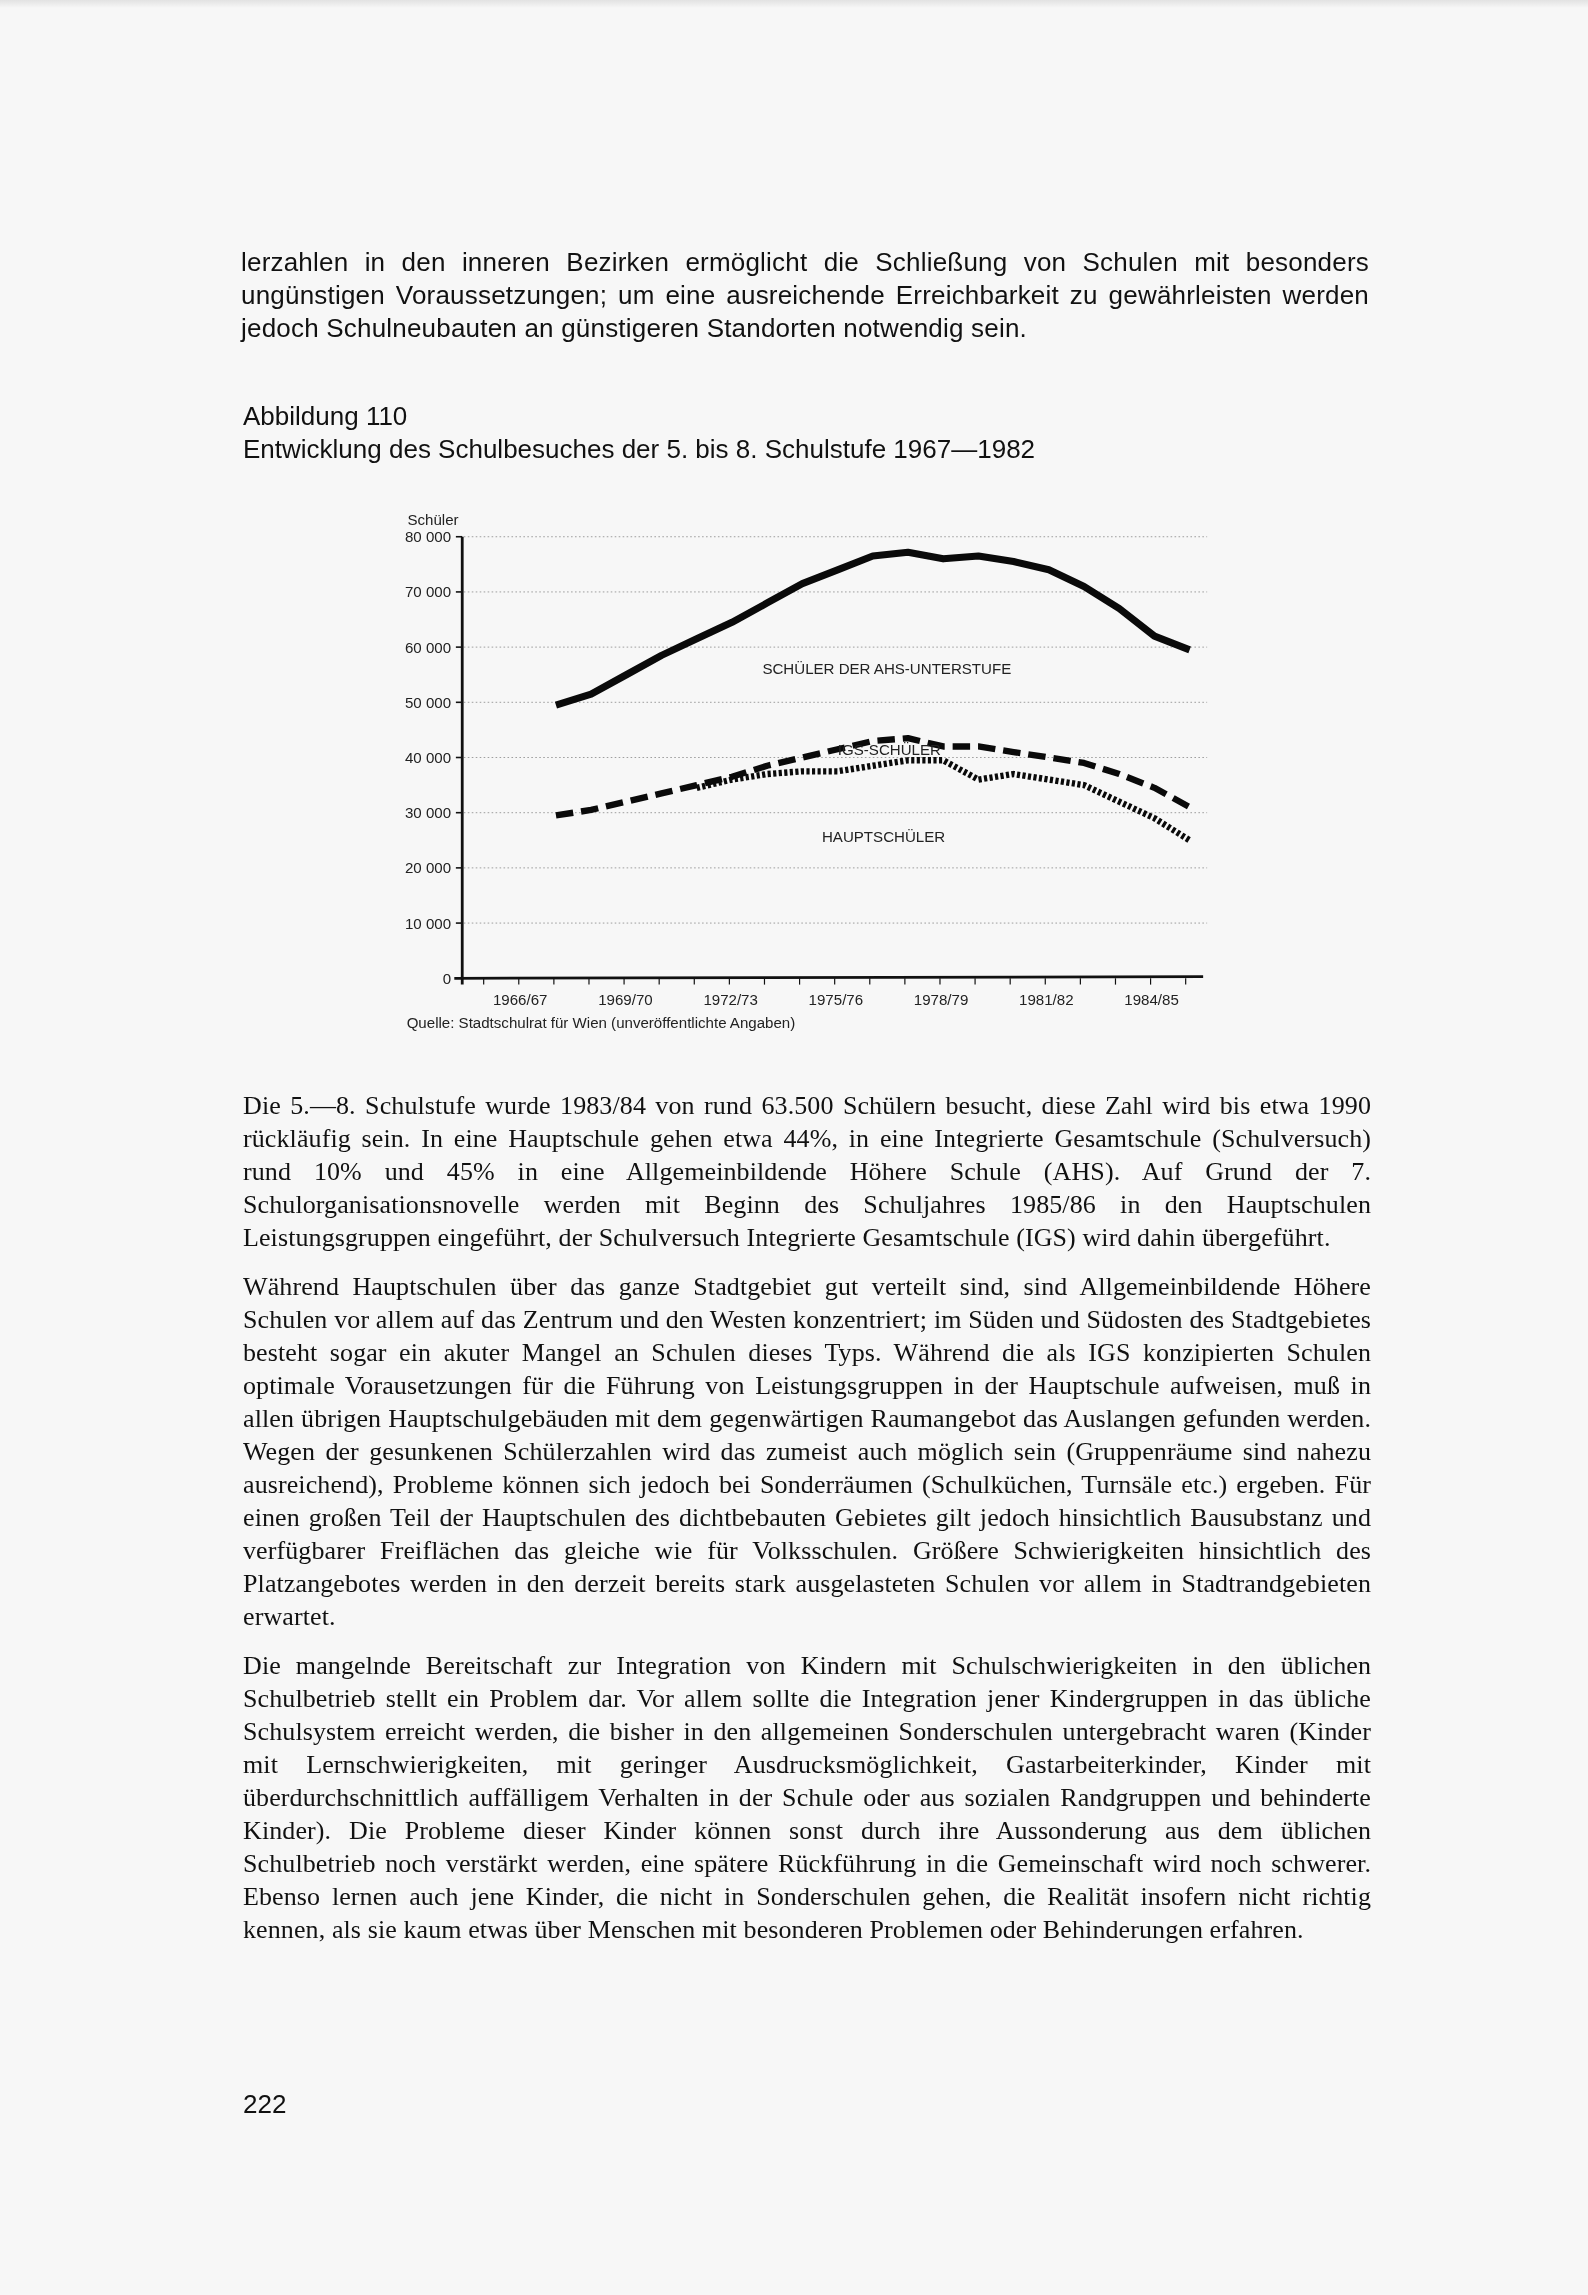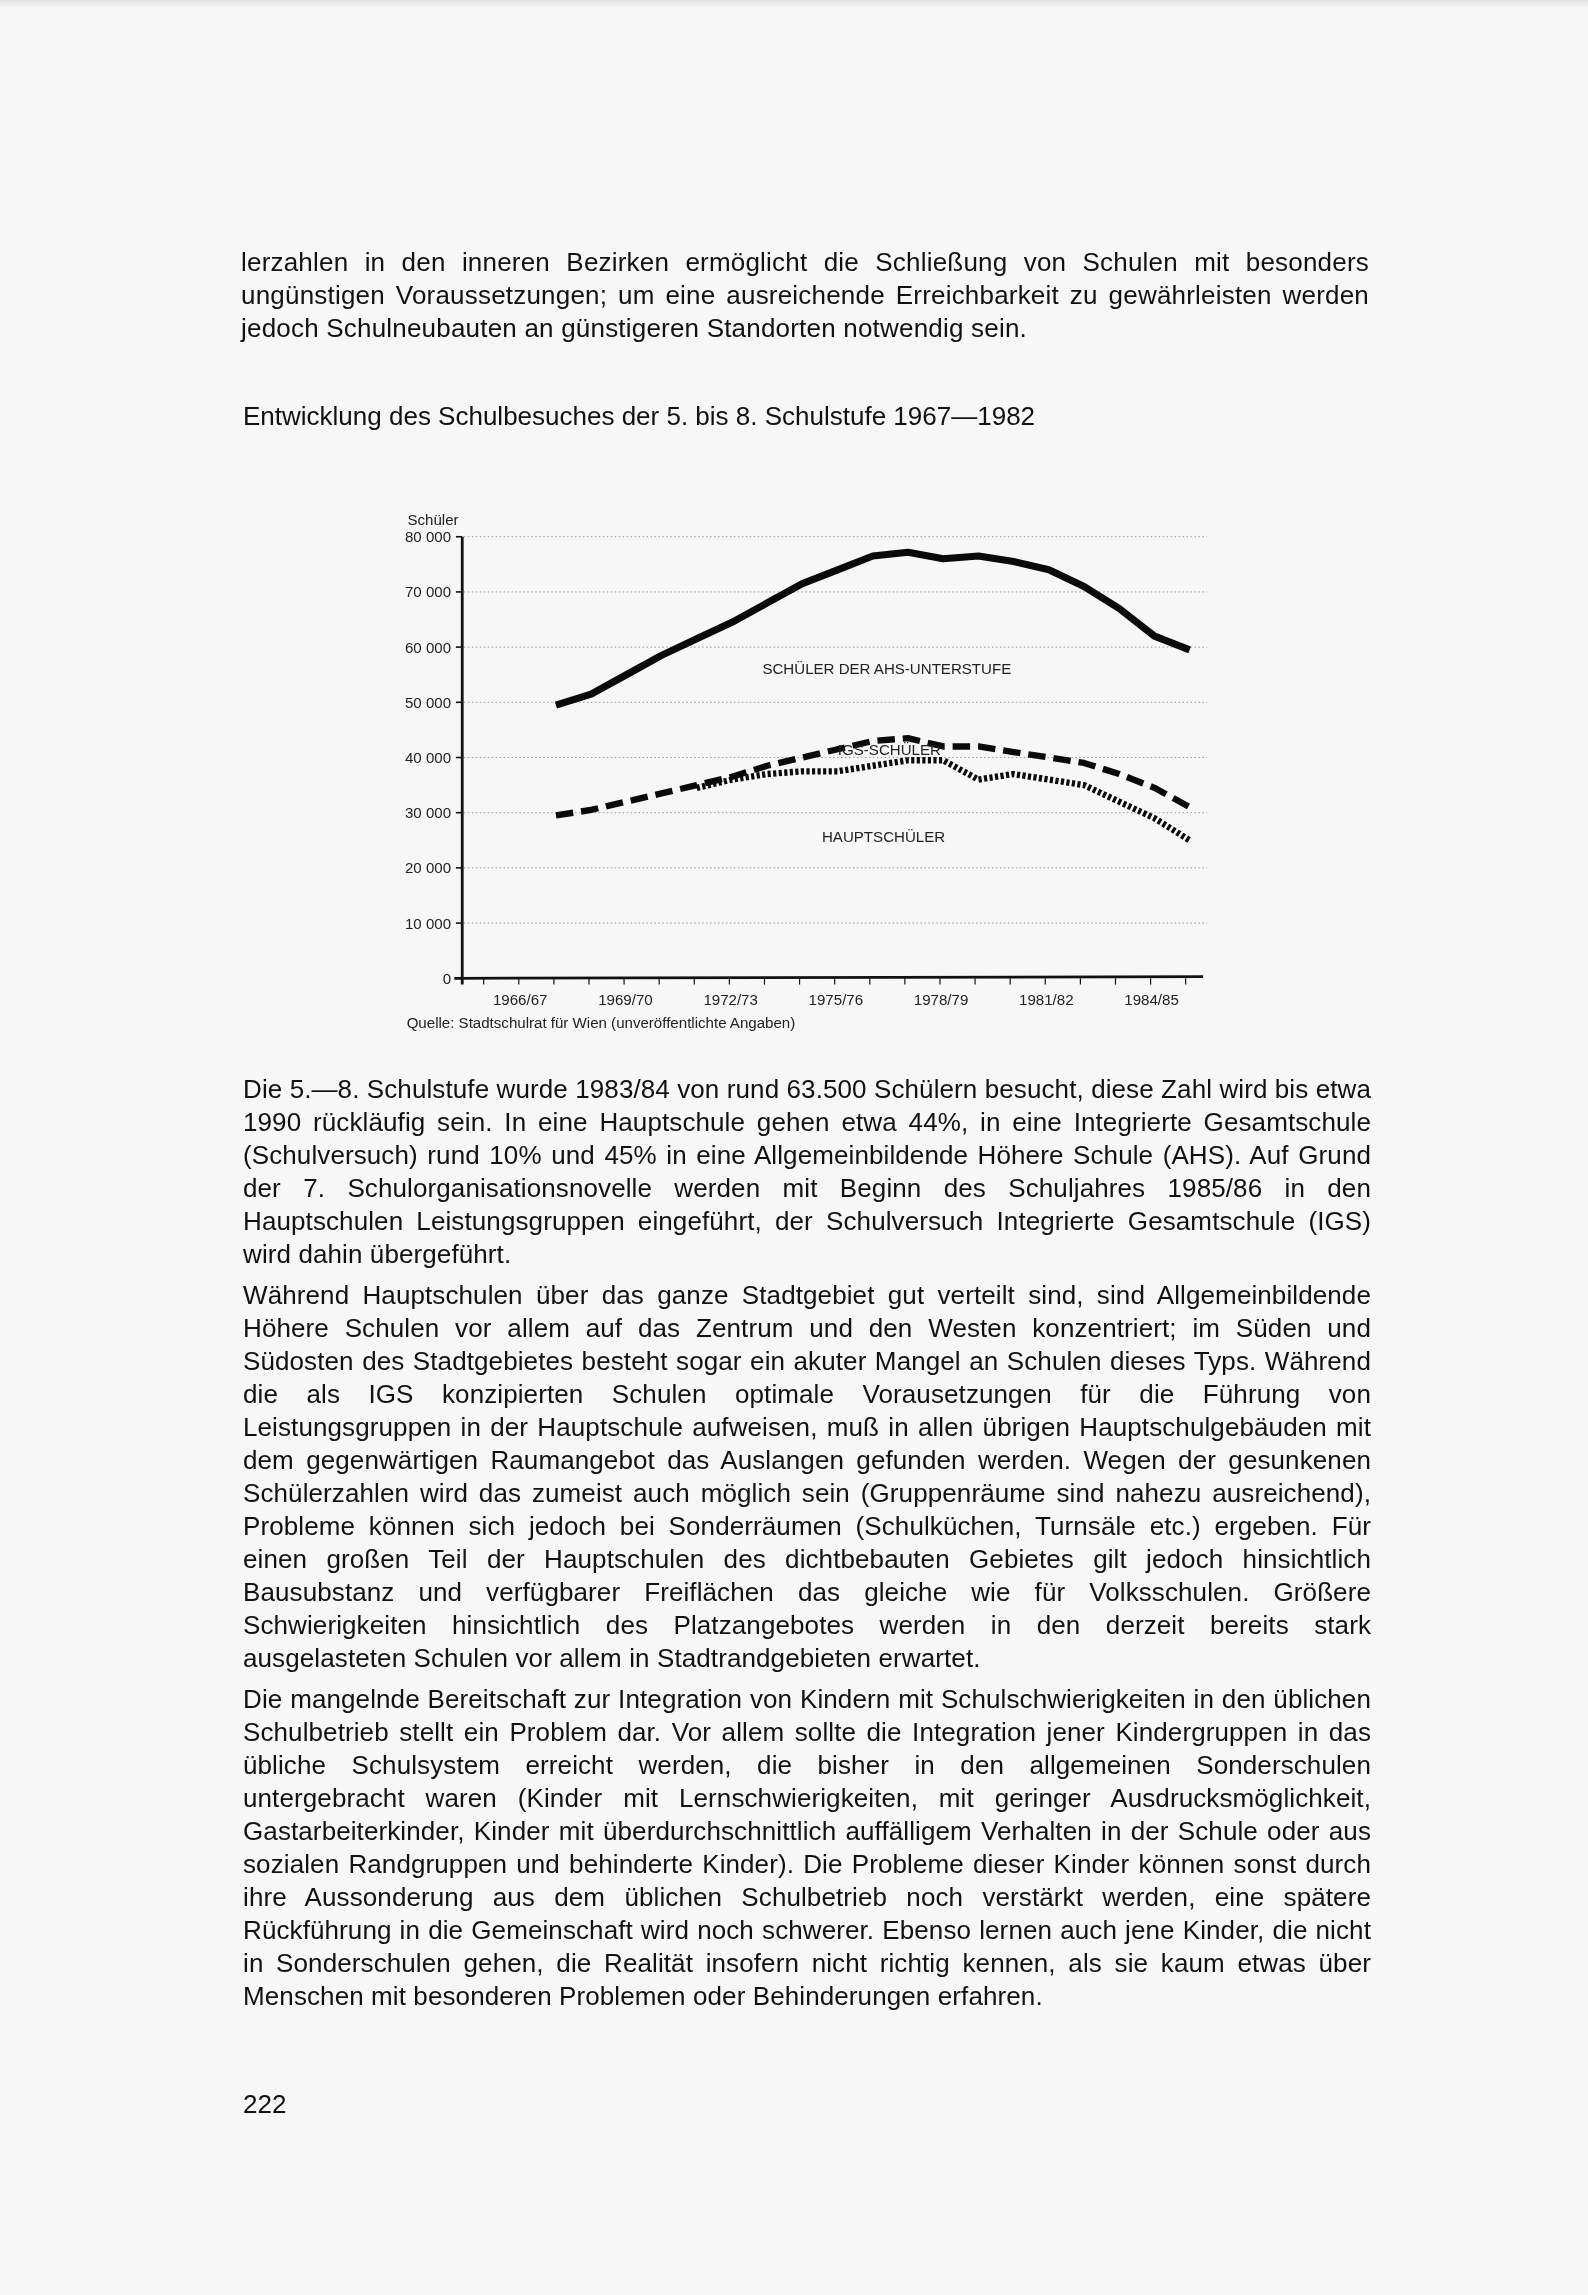--- a/index.html
+++ b/index.html
@@ -25,35 +25,36 @@
     position: absolute; left: 243px; top: 400px;
     font-size: 26px; line-height: 33px;
   }
   .caption div { white-space: nowrap; }
   .chart-wrap {
     position: absolute; left: 381px; top: 501px; width: 874px; height: 540px;
   }
   .chart-wrap svg { position: absolute; left: 0; top: 0; }
   .body-text { position: absolute; left: 243px; top: 1073px; width: 1128px; }
   .body-text p {
-    margin: 0 0 8px 0; font-size: 26px; line-height: 33px;
-    text-align: justify; letter-spacing: 0.1px;
+    margin: 16px 0 8px 0; font-size: 26px; line-height: 33px;
+    text-align: justify; letter-spacing: 0.1px; font-family: Liberation Serif, serif;
   }
   .page-number {
     position: absolute; left: 243px; top: 2089px; font-size: 26px;
   }
 </style>
 </head>
 <body>
 
 <div class="topline"></div>
 
 <p class="para para-intro">lerzahlen in den inneren Bezirken ermöglicht die Schließung von Schulen mit besonders ungünstigen Voraussetzungen; um eine ausreichende Erreichbarkeit zu gewährleisten werden jedoch Schulneubauten an günstigeren Standorten notwendig sein.</p>
 
 <div class="caption">
+  <div>Abbildung 110</div>
   <div>Entwicklung des Schulbesuches der 5. bis 8. Schulstufe 1967—1982</div>
 </div>
 
 <div class="chart-wrap">
   <svg id="chart-svg" width="874" height="540" viewBox="0 0 1100 680">
       <text font-family="Liberation Sans, sans-serif" fill="#222" x="33" y="30" font-size="19">Schüler</text>
       <line x1="94" y1="601" x2="102" y2="601" stroke="#111" stroke-width="2"></line>
       <text font-family="Liberation Sans, sans-serif" fill="#222" x="88" y="608" font-size="19" text-anchor="end">0</text>
       <line x1="104" y1="531.5" x2="1040" y2="531.5" stroke="#9a9a9a" stroke-width="1.2" stroke-dasharray="2 3"></line>
       <line x1="94" y1="531.5" x2="102" y2="531.5" stroke="#111" stroke-width="2"></line>

